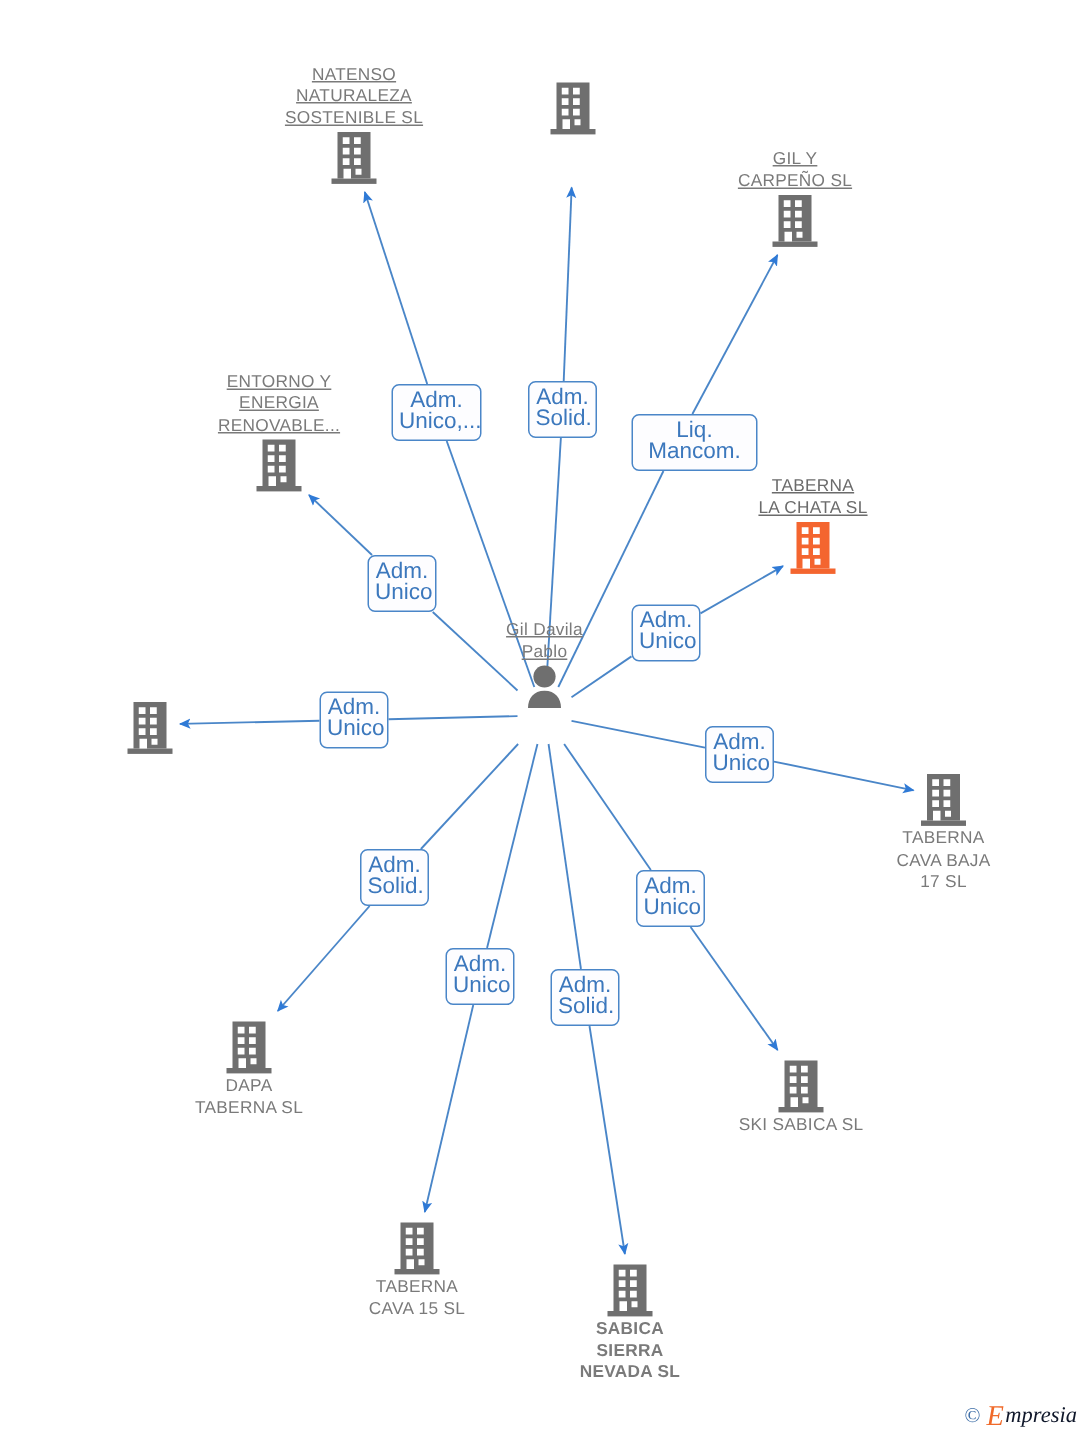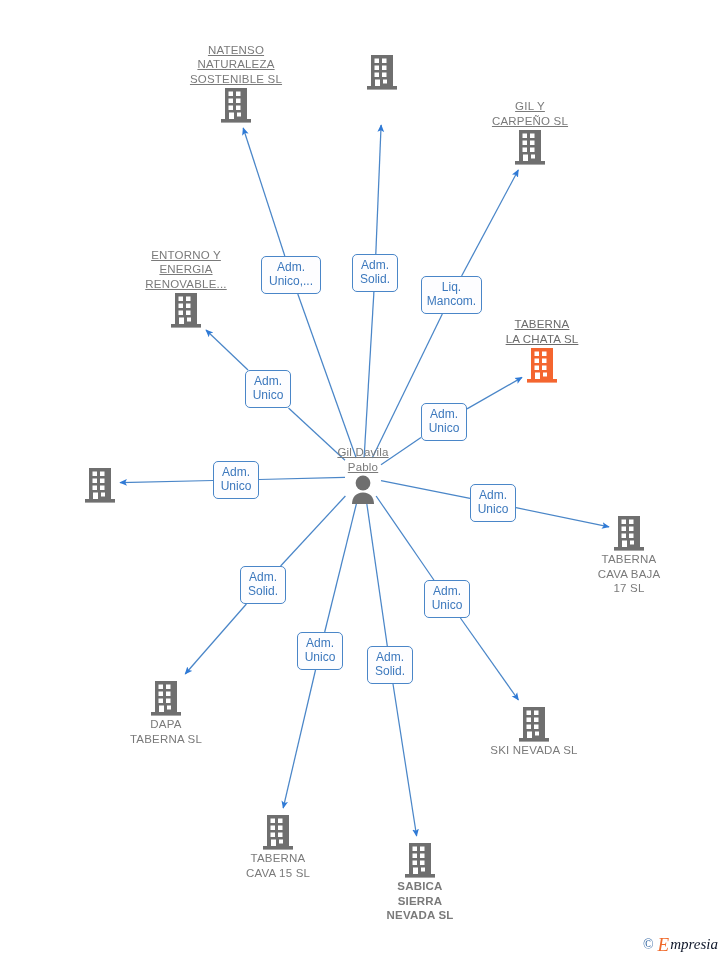--- a/index.html
+++ b/index.html
@@ -49,21 +49,21 @@
   .node.below .node-icon { margin-top: 2px; }
   .node.above .node-label { margin-top: 1px; text-decoration: underline; }
 
   .edge-label {
     position: absolute;
     box-sizing: border-box;
     border: 1.4px solid #4a86c8;
     border-radius: 5px;
     background: #fdfdff;
     color: #3c78bd;
-    font-size: 12px;
+    font-size: 15px;
     line-height: 14px;
     text-align: center;
     padding: 3px 4px 4px 4px;
     white-space: pre-line;
     z-index: 5;
   }
   #watermark {
     position: absolute;
     right: 10px;
     bottom: 6px;
@@ -282,21 +282,21 @@
             <rect x="9.5" y="5.5" width="4.5" height="4.5" fill="#ffffff"></rect>
             <rect x="17" y="5.5" width="4.5" height="4.5" fill="#ffffff"></rect>
             <rect x="9.5" y="12.5" width="4.5" height="4.5" fill="#ffffff"></rect>
             <rect x="17" y="12.5" width="4.5" height="4.5" fill="#ffffff"></rect>
             <rect x="9.5" y="19.5" width="4.5" height="4.5" fill="#ffffff"></rect>
             <rect x="17" y="19.5" width="4.5" height="4.5" fill="#ffffff"></rect>
             <rect x="10" y="26.5" width="5" height="6.5" fill="#ffffff"></rect>
             <rect x="18" y="26.5" width="4" height="4" fill="#ffffff"></rect>
           </svg>
         </div>
-        <div class="node-label">SKI NEVADA SL</div>
+        <div class="node-label">SKI SABICA SL</div>
       </div>
       <div class="node below" style="left: 278px; top: 811px;">
         <div>
           <svg class="node-icon" width="34" height="38" viewBox="0 0 34 38">
             <rect x="6" y="2" width="22" height="31" fill="#6f6f6f"></rect>
             <rect x="2" y="33" width="30" height="3.6" fill="#6f6f6f"></rect>
             <rect x="9.5" y="5.5" width="4.5" height="4.5" fill="#ffffff"></rect>
             <rect x="17" y="5.5" width="4.5" height="4.5" fill="#ffffff"></rect>
             <rect x="9.5" y="12.5" width="4.5" height="4.5" fill="#ffffff"></rect>
             <rect x="17" y="12.5" width="4.5" height="4.5" fill="#ffffff"></rect>
@@ -321,37 +321,37 @@
             <rect x="9.5" y="19.5" width="4.5" height="4.5" fill="#ffffff"></rect>
             <rect x="17" y="19.5" width="4.5" height="4.5" fill="#ffffff"></rect>
             <rect x="10" y="26.5" width="5" height="6.5" fill="#ffffff"></rect>
             <rect x="18" y="26.5" width="4" height="4" fill="#ffffff"></rect>
           </svg>
         </div>
         <div class="node-label">SABICA
 SIERRA
 NEVADA  SL</div>
       </div>
-      <div class="node above" style="left: 363px; top: 444px;">
+      <div class="node above" style="left: 363px; top: 412px;">
         <div class="node-label">Gil Davila
 Pablo</div>
         <div>
           <svg class="node-icon" width="30" height="32" viewBox="0 0 30 32">
             <circle cx="15" cy="9" r="7.4" fill="#6f6f6f"></circle>
             <path d="M15 18.5c-7.2 0-11 5-11 11.5h22c0-6.5-3.8-11.5-11-11.5z" fill="#6f6f6f"></path>
           </svg>
         </div>
       </div>
     </div>
   <div id="edge-labels">
       <div class="edge-label" style="left: 261px; top: 256px; width: 60px; height: 38px;">Adm.
 Unico,...</div>
       <div class="edge-label" style="left: 352px; top: 254px; width: 46px; height: 38px;">Adm.
 Solid.</div>
-      <div class="edge-label" style="left: 421px; top: 276px; width: 61px; height: 38px;">Liq.
+      <div class="edge-label" style="left: 421px; top: 276px; width: 84px; height: 38px;">Liq.
 Mancom.</div>
       <div class="edge-label" style="left: 245px; top: 370px; width: 46px; height: 38px;">Adm.
 Unico</div>
       <div class="edge-label" style="left: 421px; top: 403px; width: 46px; height: 38px;">Adm.
 Unico</div>
       <div class="edge-label" style="left: 213px; top: 461px; width: 46px; height: 38px;">Adm.
 Unico</div>
       <div class="edge-label" style="left: 470px; top: 484px; width: 46px; height: 38px;">Adm.
 Unico</div>
       <div class="edge-label" style="left: 240px; top: 566px; width: 46px; height: 38px;">Adm.

